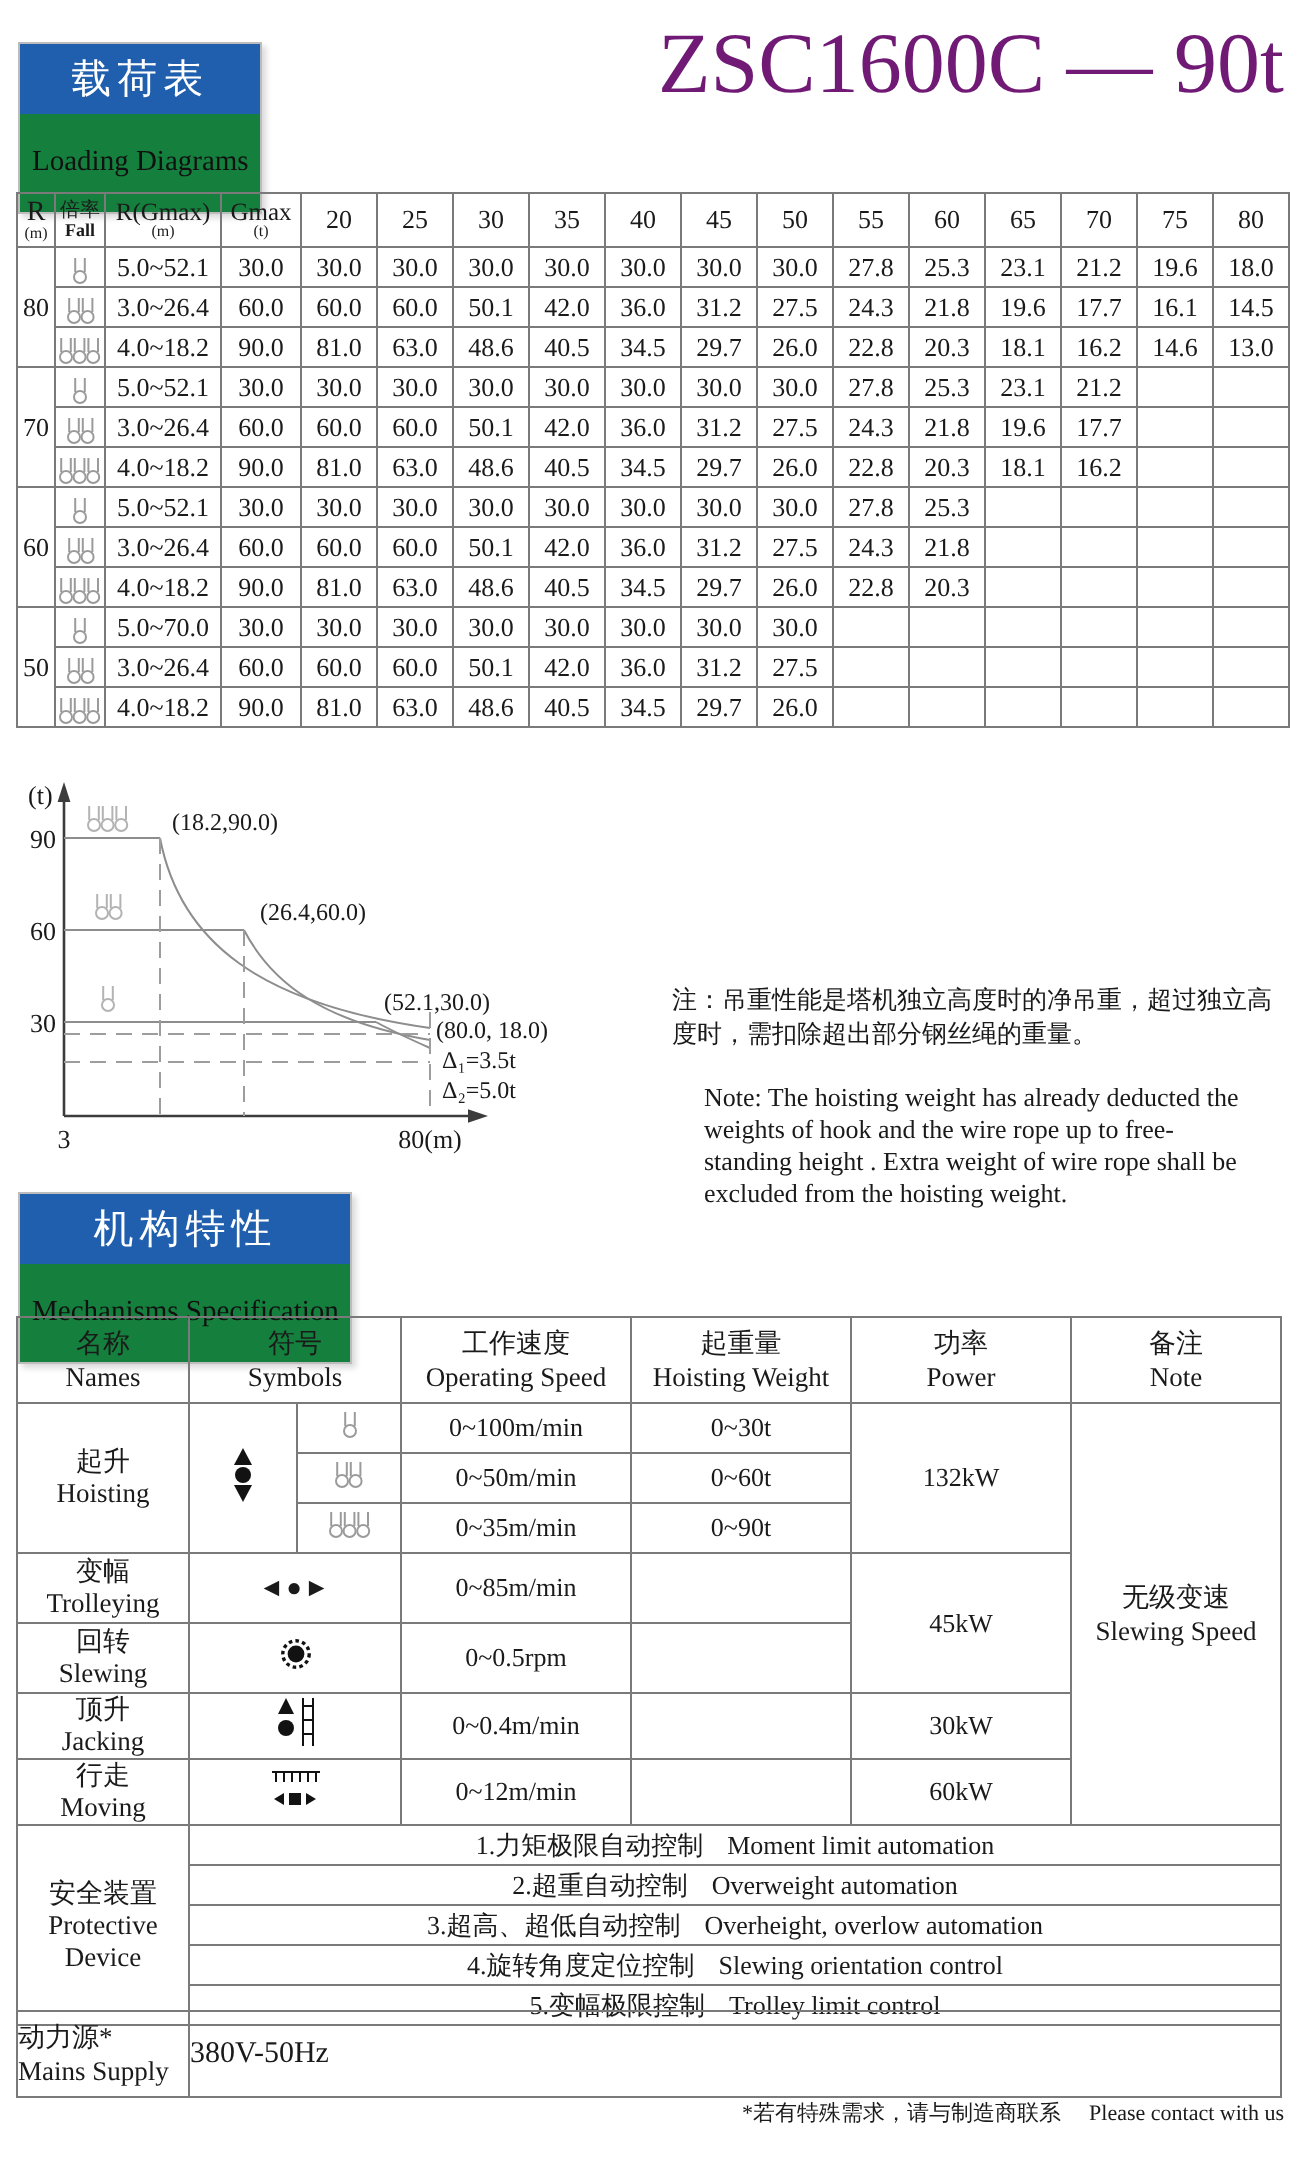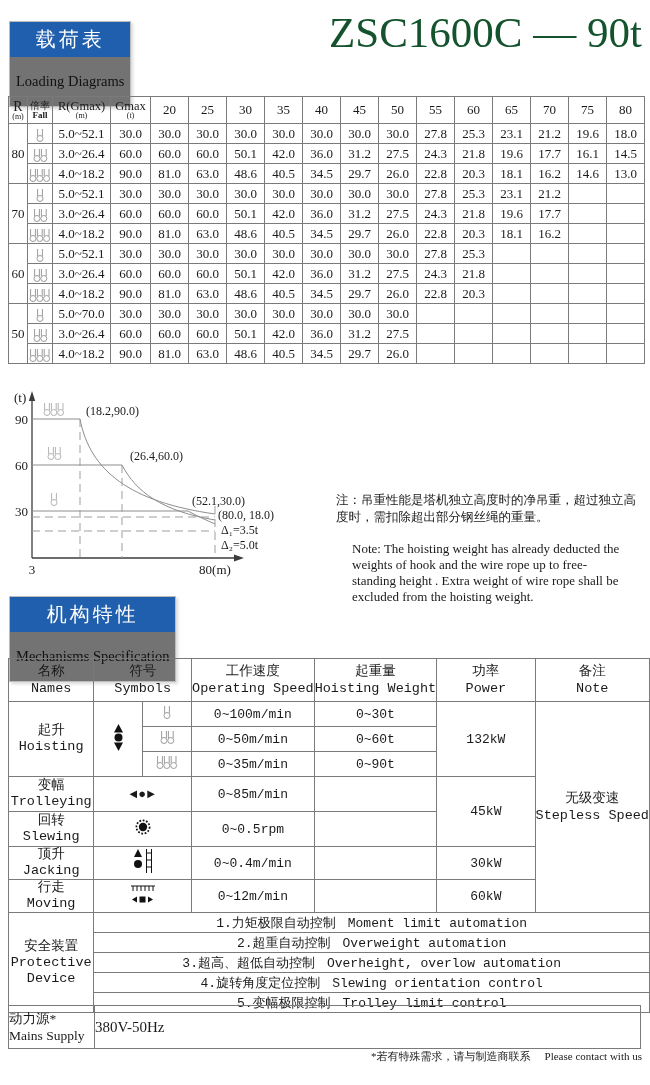--- a/index.html
+++ b/index.html
@@ -1,24 +1,24 @@
 <!DOCTYPE html>
 <html><head>
 <meta charset="utf-8">
 <style>
   html,body{margin:0;padding:0;background:#ffffff;}
   .page{position:relative;width:650px;height:1085px;background:#ffffff;overflow:hidden;
         font-family:"Liberation Serif","DejaVu Serif",serif;color:#1a1a1a;}
 
   
-  .badge{position:absolute;border:1px solid #bcbcbc;background:#737373;box-shadow:2px 2px 3px rgba(0,0,0,.15);}
+  .badge{position:absolute;border:1px solid #bcbcbc;background:#15803d;box-shadow:2px 2px 3px rgba(0,0,0,.15);}
   .badge-zh{background:#1f5fad;color:#fff;text-align:center;font-size:20px;letter-spacing:3px;padding:4px 14px;}
   .badge-en{text-align:center;font-size:14.5px;padding:16px 6px;color:#111;white-space:nowrap;}
 
-  .model-title{position:absolute;top:8px;right:8px;font-size:43px;white-space:nowrap;color:#14532d;}
+  .model-title{position:absolute;top:8px;right:8px;font-size:43px;white-space:nowrap;color:#701a75;}
 
   
   table.loading{position:absolute;left:8px;top:96px;border-collapse:collapse;table-layout:fixed;}
   table.loading td{border:1px solid #7a7a7a;text-align:center;vertical-align:middle;
                    font-size:13px;height:19px;line-height:19px;padding:0;white-space:nowrap;}
   table.loading .lhead td{height:26px;line-height:normal;}
   .hb{font-size:14px;line-height:13px;} .hs{font-size:8px;line-height:8px;}
   .hzf{font-size:10px;line-height:10px;} .hsf{font-size:9px;line-height:9px;font-weight:bold;}
   .hm{font-size:12.5px;line-height:12px;}
   .hnum{font-size:17px;}
@@ -32,21 +32,21 @@
   .curve{stroke:#8d8d8d;stroke-width:1;fill:none;}
   .dash{stroke:#9d9d9d;stroke-width:1;stroke-dasharray:8 5;fill:none;}
   .tick{font-size:13px;fill:#1a1a1a;}
   .ann{font-size:12px;fill:#1a1a1a;}
 
   .notes{position:absolute;left:336px;top:492px;width:308px;}
   .note-zh{font-size:12.5px;line-height:1.32;margin:0 0 5px 0;}
   .note-en{font-size:13px;line-height:1.22;margin:16px;}
 
   
-  table.mech{position:absolute;left:8px;top:658px;border-collapse:collapse;table-layout:fixed;font-family:Liberation Mono, monospace;}
+  table.mech{position:absolute;left:8px;top:658px;border-collapse:collapse;table-layout:fixed;}
   table.mech td{border:1px solid #7a7a7a;text-align:center;vertical-align:middle;
                 font-size:13px;padding:0;white-space:nowrap;}
   table.mech .mhead td{height:42px;}
   .hz{font-size:13.5px;line-height:17px;} .he{font-size:13.5px;line-height:17px;}
   .names .hz,.names .he{line-height:16px;}
   tr.hrow td{height:24px;}
   tr.trow td{height:34px;}
   tr.jrow td{height:30px;}
   tr.prow td{height:19px;}
   td.pitem{text-align:left;padding-left:5px;}
@@ -565,21 +565,21 @@
         <td id="mech-fall-0"><svg width="10" height="15">
               <line x1="2.6" y1="1" x2="2.6" y2="8" stroke="#9b9b9b"></line>
               <line x1="7.4" y1="1" x2="7.4" y2="8" stroke="#9b9b9b"></line>
               <circle cx="5" cy="10.5" r="3" fill="none" stroke="#9b9b9b"></circle>
             </svg></td>
         <td>0~100m/min</td>
         <td>0~30t</td>
         <td rowspan="3">132kW</td>
         <td rowspan="7">
           <div class="hz">无级变速</div>
-            <div class="he">Stepless Speed</div>
+            <div class="he">Slewing Speed</div>
         </td>
       </tr>
       <tr class="hrow">
         <td id="mech-fall-1"><svg width="16.8" height="15">
               <line x1="2.6" y1="1" x2="2.6" y2="8" stroke="#9b9b9b"></line>
               <line x1="7.4" y1="1" x2="7.4" y2="8" stroke="#9b9b9b"></line>
               <circle cx="5" cy="10.5" r="3" fill="none" stroke="#9b9b9b"></circle>
               <line x1="9.4" y1="1" x2="9.4" y2="8" stroke="#9b9b9b"></line>
               <line x1="14.200000000000001" y1="1" x2="14.200000000000001" y2="8" stroke="#9b9b9b"></line>
               <circle cx="11.8" cy="10.5" r="3" fill="none" stroke="#9b9b9b"></circle>

